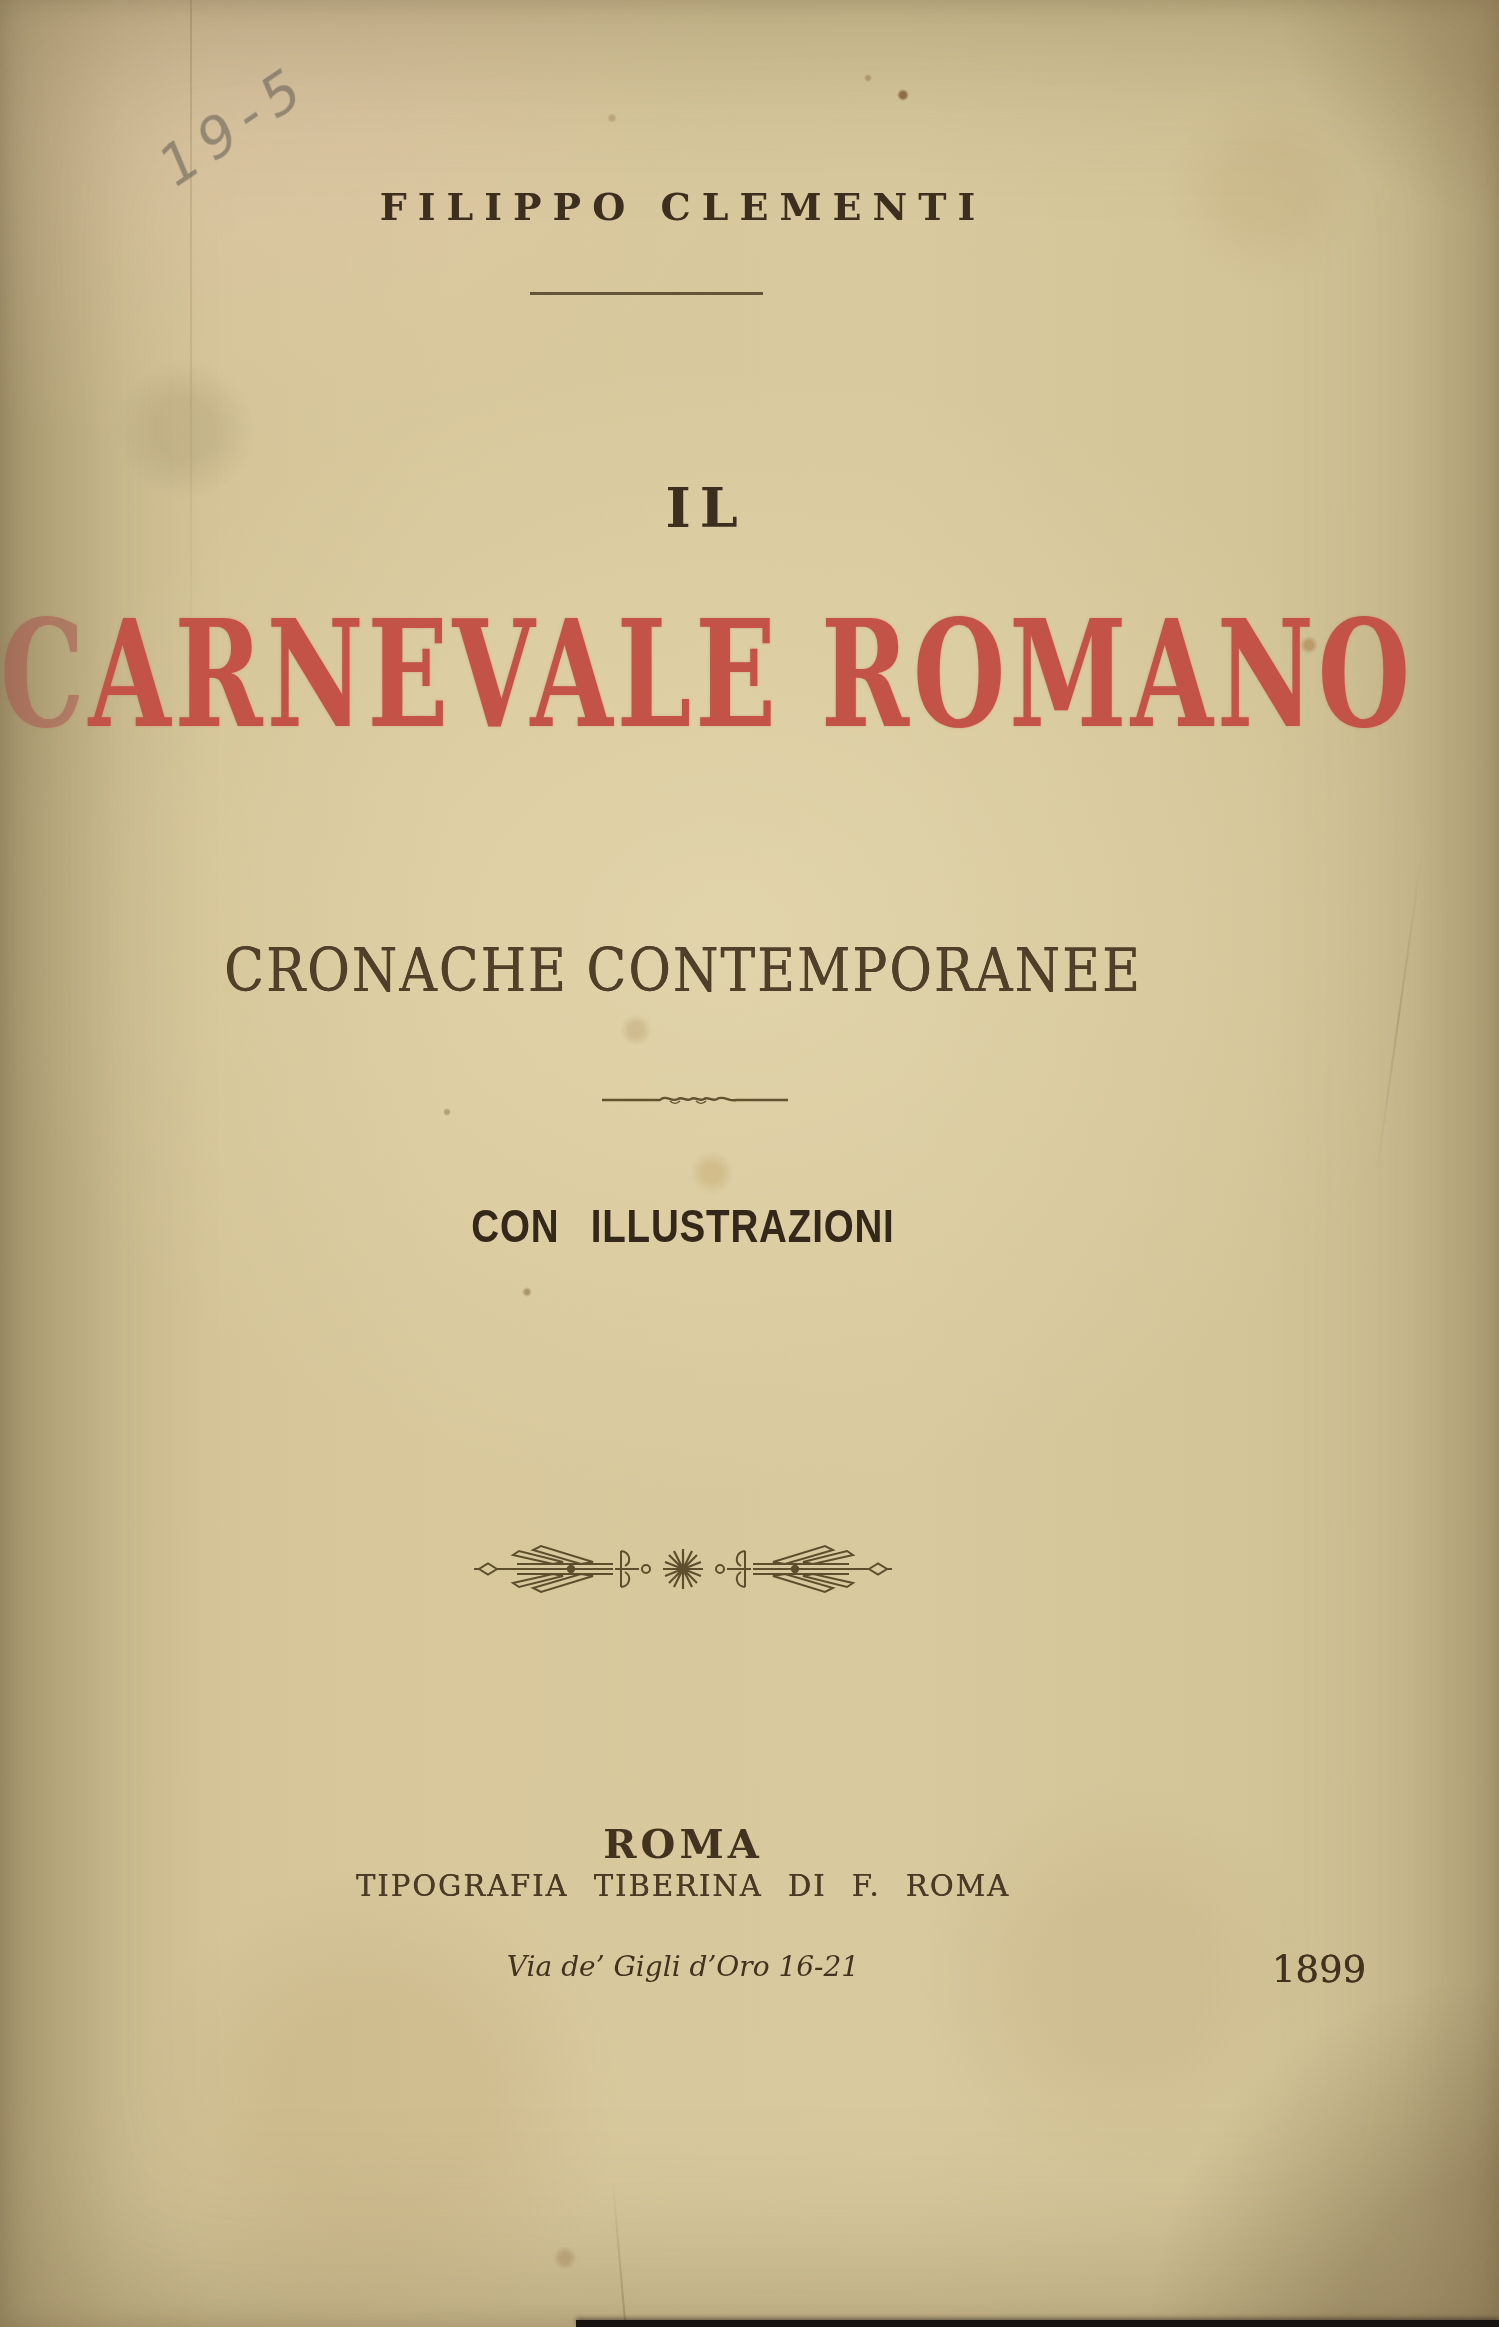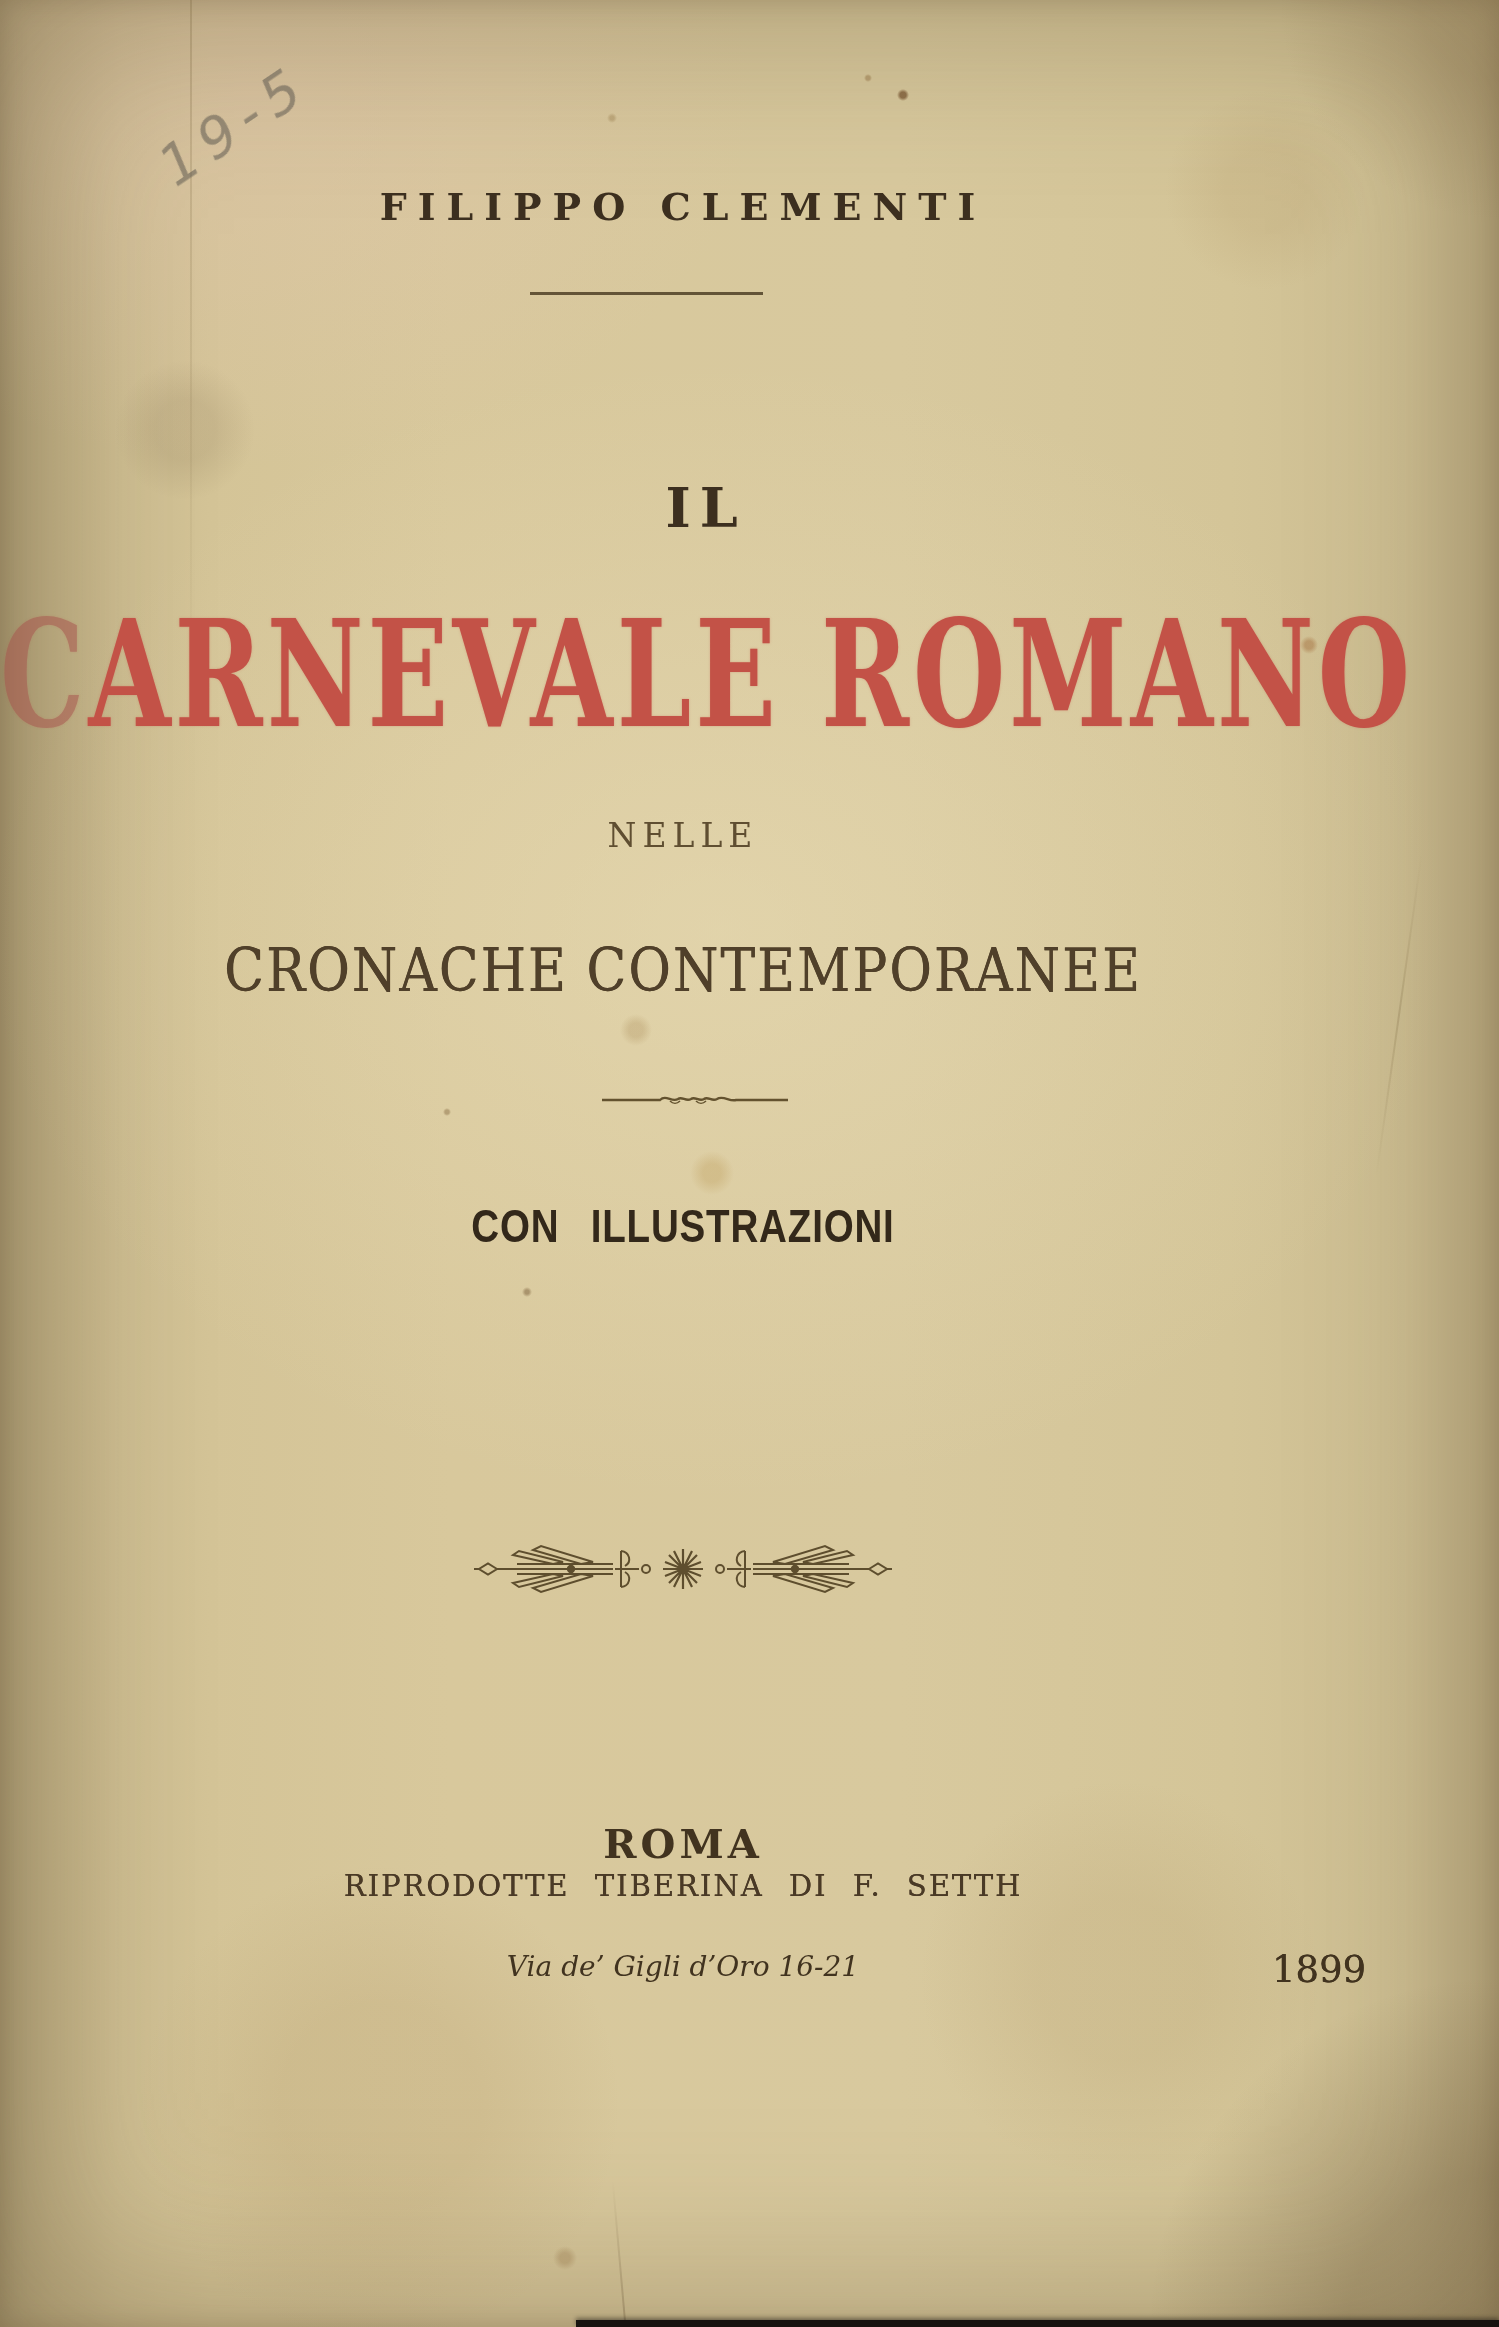--- a/index.html
+++ b/index.html
@@ -89,21 +89,20 @@
 
   <div class="pencil">19-5</div>
 
   <div class="line author">FILIPPO CLEMENTI</div>
   <div class="author-rule"></div>
 
   <div class="line il">IL</div>
 
   <div class="line wide main-title"><span class="initial">C</span><span>ARNEVALE ROMANO</span></div>
 
-  <div class="line nelle">NELLE</div>
   <div class="line subtitle">CRONACHE CONTEMPORANEE</div>
 
   <svg class="squiggle" viewBox="0 0 190 18">
     <path fill="none" stroke="#63522f" stroke-width="2.4" d="M2,10 C25,10 45,10 60,10 C66,4 72,13 78,9 C82,6 86,12 91,9 C95,6 99,12 104,9 C108,6 112,12 117,9 C123,5 130,12 136,10 C152,10 170,10 188,10"></path>
     <path fill="none" stroke="#63522f" stroke-width="1.6" d="M70,11 c3,3 7,3 10,0 M96,11 c3,3 7,3 10,0"></path>
   </svg>
 
   <div class="line con-ill">CON ILLUSTRAZIONI</div>
 
   <svg class="ornament" viewBox="0 0 420 62">
@@ -123,18 +122,18 @@
         <circle cx="322" cy="31" r="3.2" fill="#5e4e2e"></circle>
         <path d="M388,31 h8"></path>
         <path d="M396,31 l9,-5.5 9,5.5 -9,5.5 z"></path>
         <path d="M414,31 h5"></path>
       </g>
       <use href="#orn-half" transform="translate(420,0) scale(-1,1)"></use>
     </g>
   </svg>
 
   <div class="line roma">ROMA</div>
-  <div class="line publisher">RIPRODOTTE TIBERINA DI F. SETTH</div>
+  <div class="line publisher">TIPOGRAFIA TIBERINA DI F. ROMA</div>
   <div class="line address">Via de’ Gigli d’Oro 16-21</div>
   <div class="line year">1899</div>
 
   <div class="bottom-strip"></div>
 </div>
 
 </body></html>

